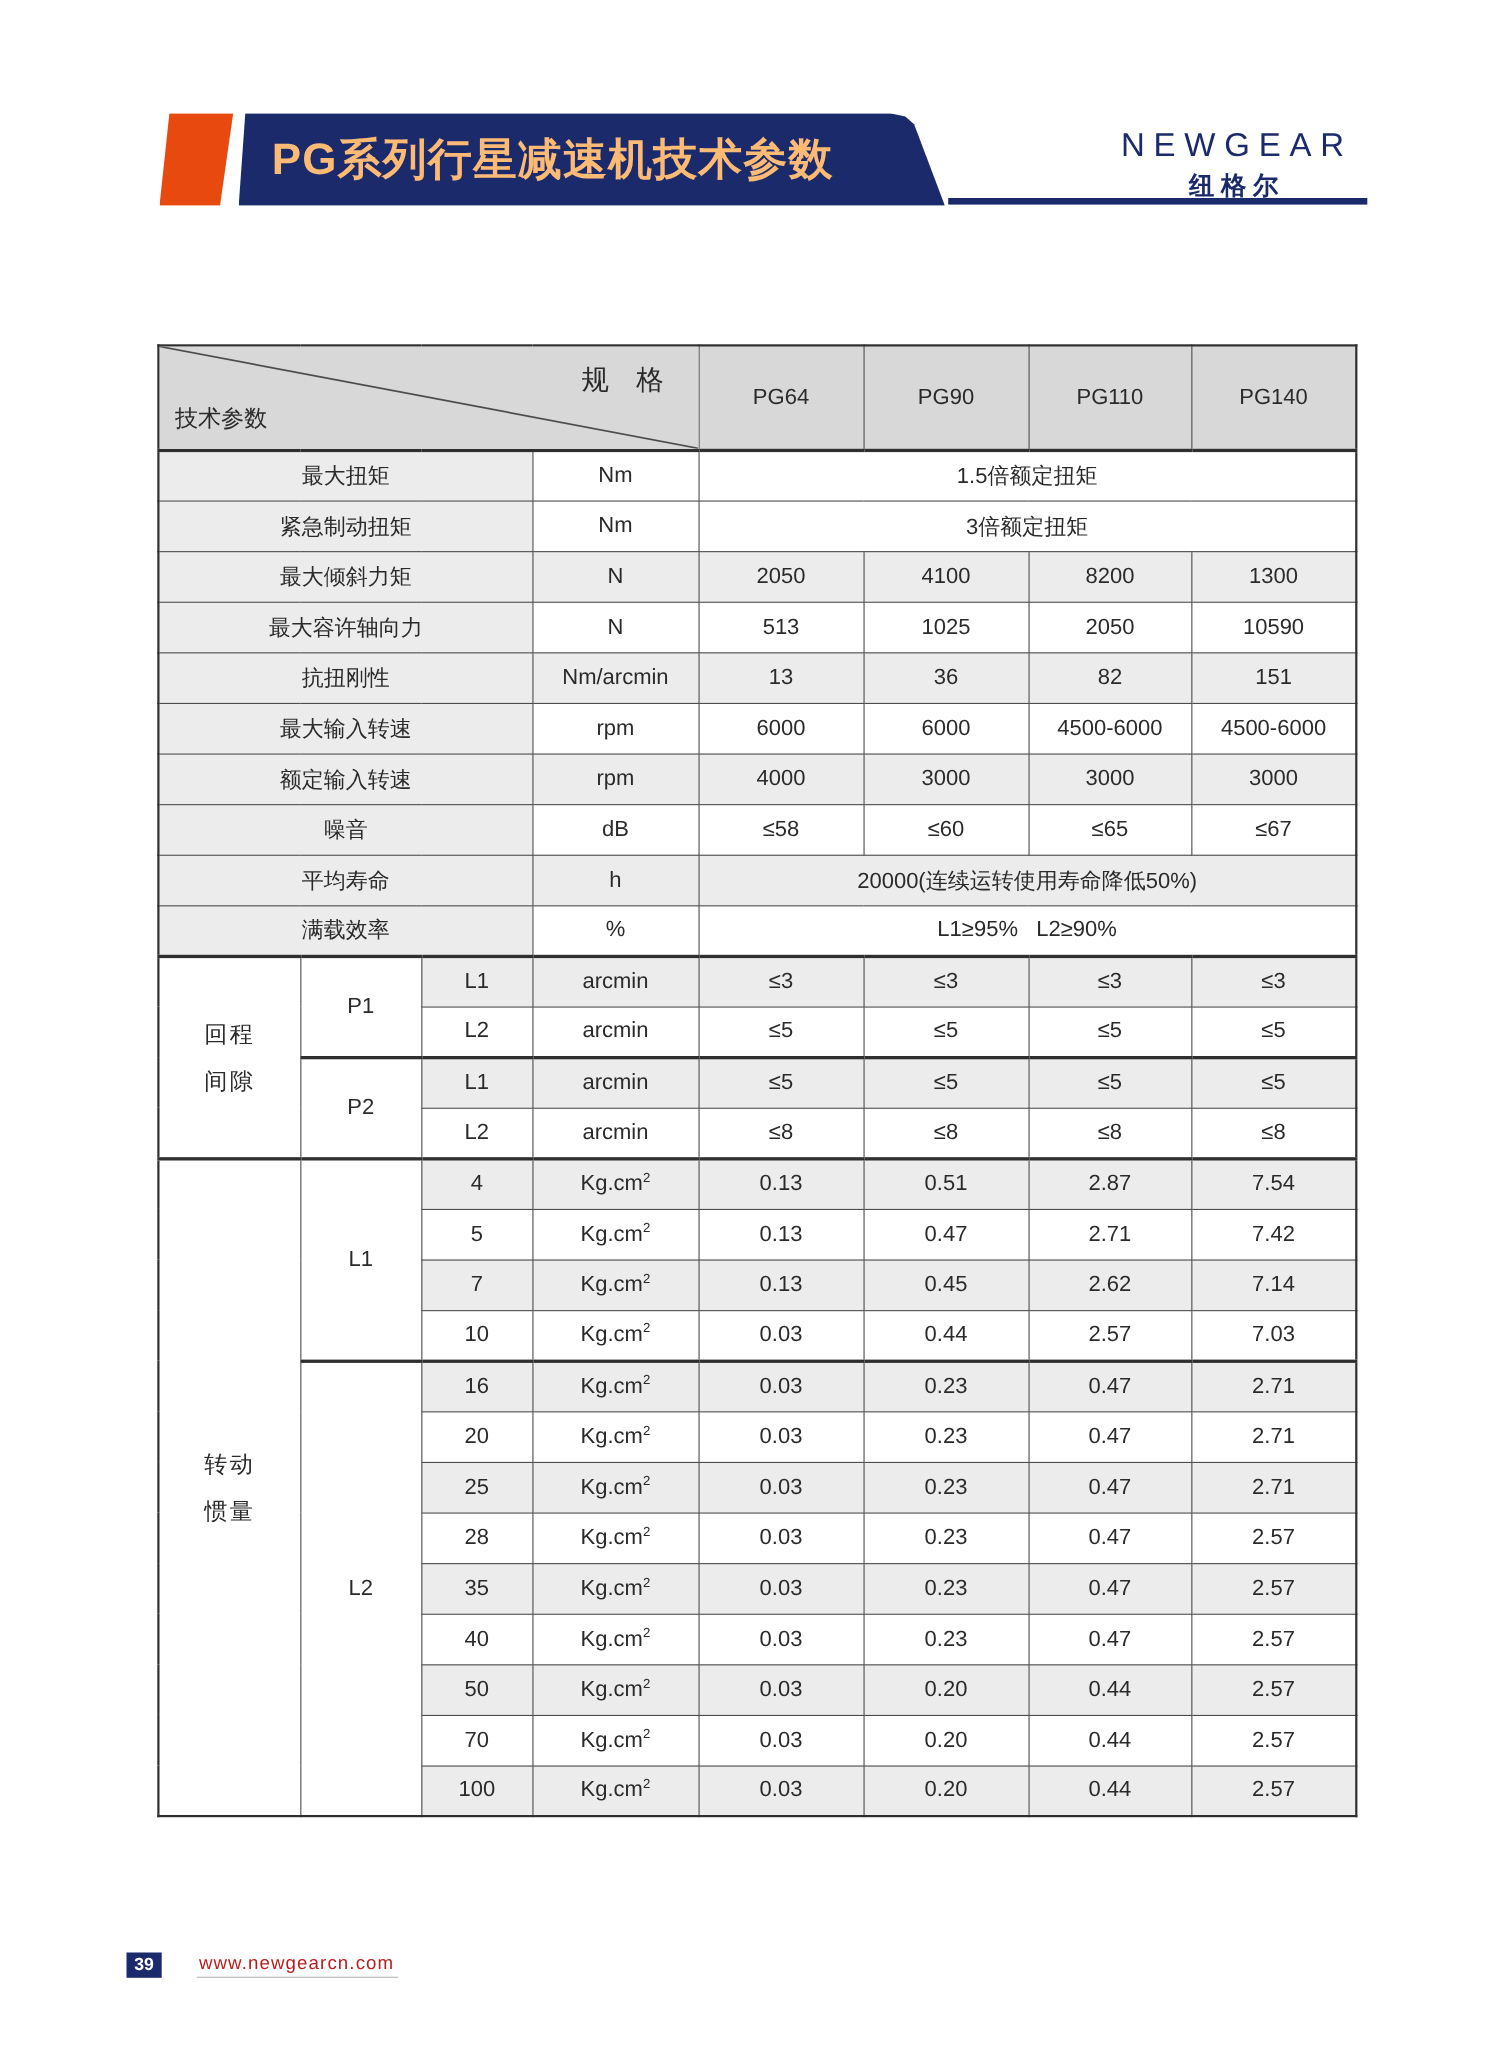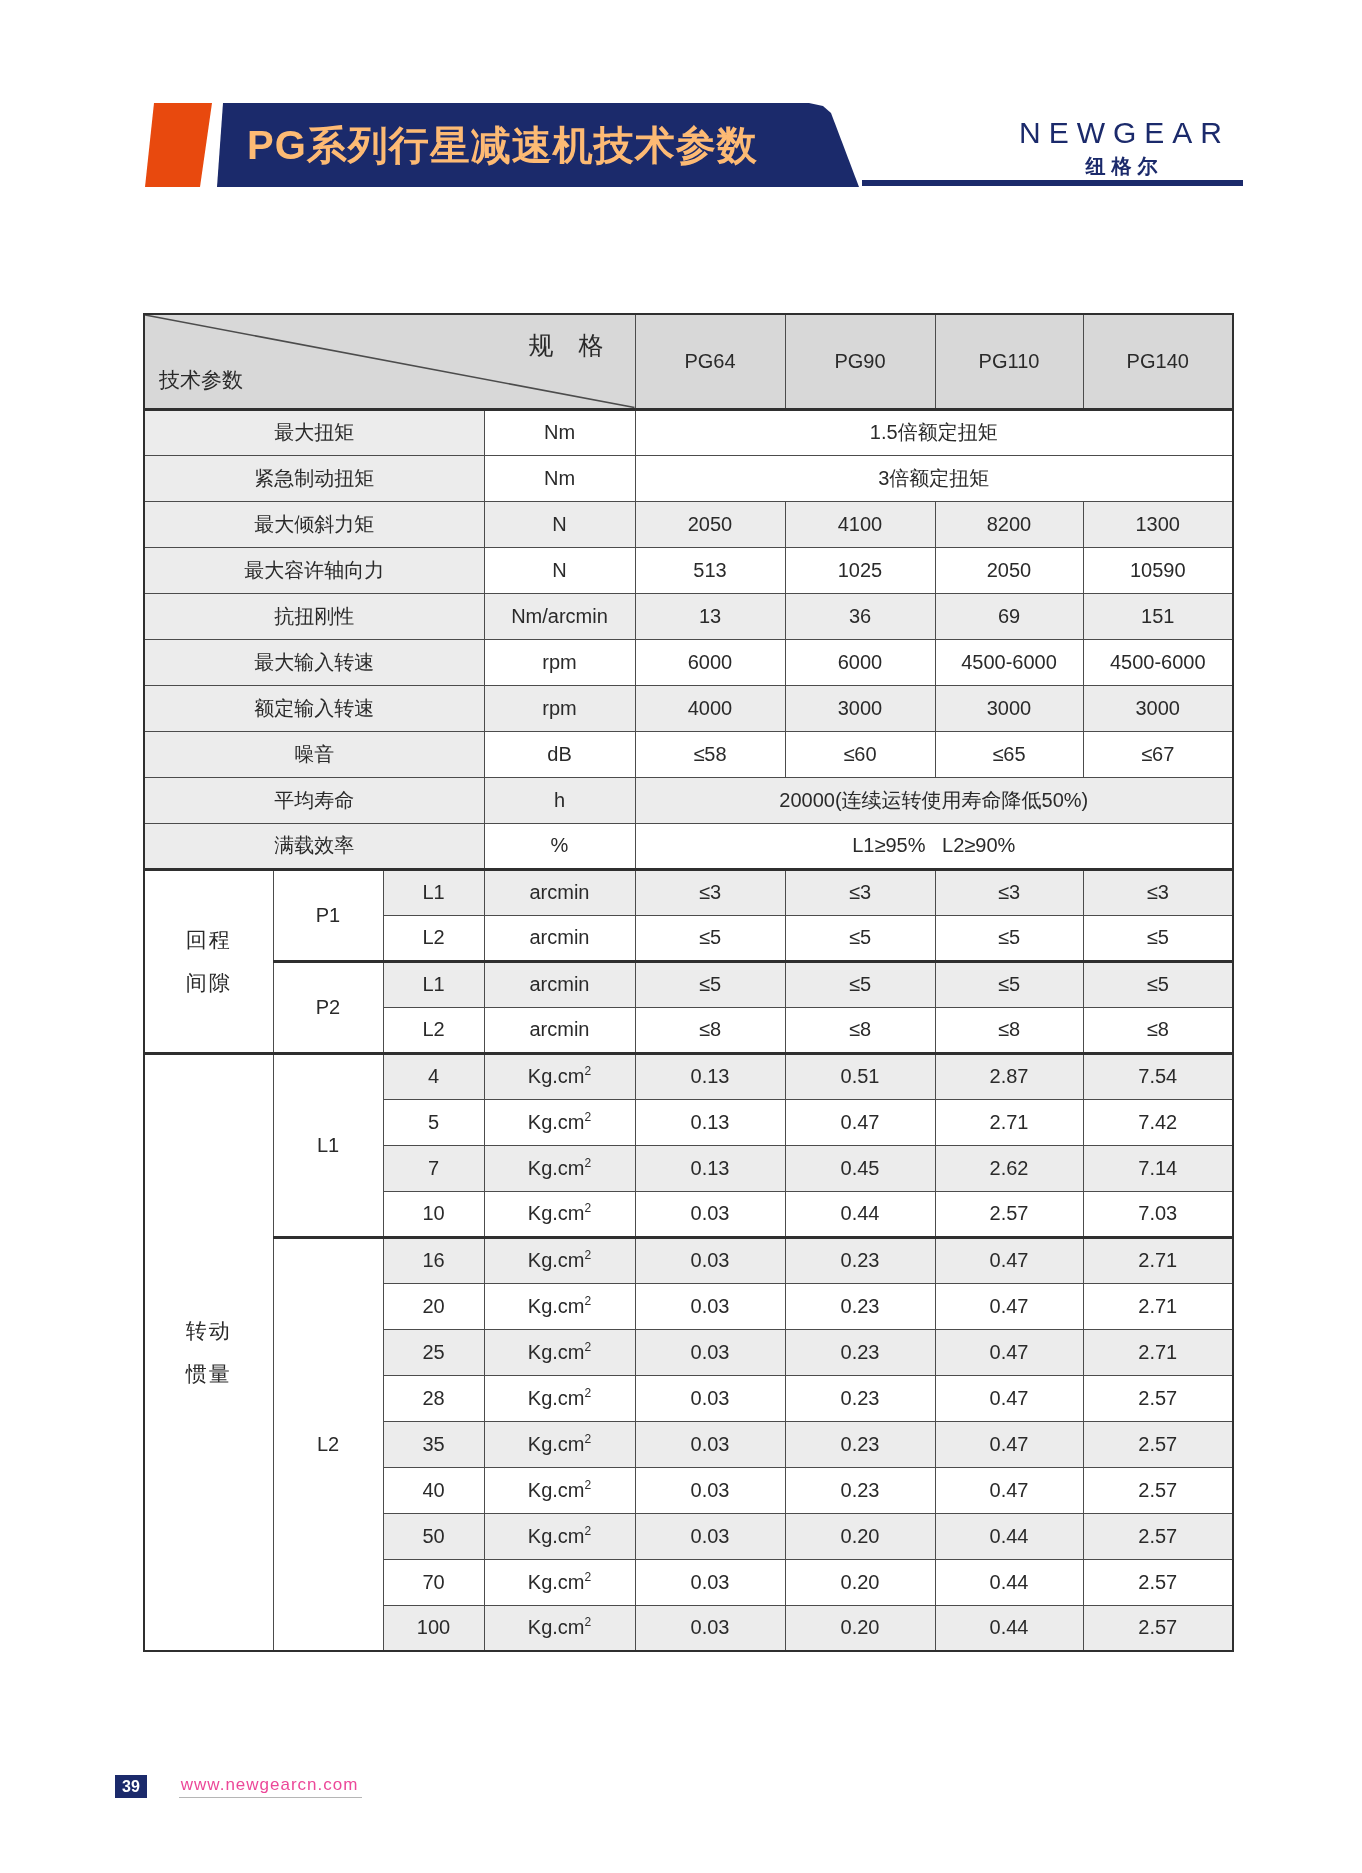--- a/index.html
+++ b/index.html
@@ -20,21 +20,21 @@
   .banner{
     position:absolute;left:217px;top:103px;width:642px;height:84px;background:var(--navy);
     clip-path:polygon(6px 0,592px 0,606px 3px,614px 10px,642px 84px,0 84px);
   }
   .banner .title{
     display:block;line-height:84px;padding-left:30px;font-size:40px;font-weight:bold;
     color:#fdba74;letter-spacing:1px;white-space:nowrap;
   }
   .logo{position:absolute;top:118px;right:132px;text-align:center;color:var(--navy);}
   .logo-en{font-size:30px;font-weight:normal;letter-spacing:8px;line-height:1.0;}
-  .logo-cn{font-size:20px;font-weight:bold;letter-spacing:6px;margin-top:5px;}
+  .logo-cn{font-size:23px;font-weight:bold;letter-spacing:6px;margin-top:5px;}
   .logo-rule{position:absolute;left:862px;top:180px;width:381px;height:6px;background:var(--navy);}
   
   .spec-table{
     position:absolute;left:143px;top:313px;width:1089px;
     border-collapse:collapse;table-layout:fixed;border:2px solid var(--bd-thick);
   }
   .spec-table td{
     border:1px solid var(--bd-thin);text-align:center;vertical-align:middle;
     font-size:20px;color:var(--ink);height:46px;padding:0 2px;
   }
@@ -55,21 +55,21 @@
   tr.grp-top td{border-top:3px solid var(--bd-thick);}
   .section-label div{margin:15px 0;font-size:21px;letter-spacing:2px;}
   .spec-table sup{font-size:12px;vertical-align:super;line-height:0;}
   
   .footer{position:absolute;left:115px;top:1775px;font-size:16px;display:flex;align-items:center;gap:32px;}
   .page-badge{
     display:inline-block;background:var(--navy);color:#ffffff;font-weight:bold;
     padding:2px 7px;font-size:16px;line-height:1.2;
   }
   .site{
-    color:#ec4899;letter-spacing:1px;border-bottom:1px solid #b5b5b5;
+    color:#b91c1c;letter-spacing:1px;border-bottom:1px solid #b5b5b5;
     padding:0 4px 2px 2px;font-size:17px;
   }
 </style>
 </head>
 <body>
 
 <div class="accent"></div>
 <div class="banner">
   <span class="title">PG系列行星减速机技术参数</span>
 </div>
@@ -130,21 +130,21 @@
         <td class="value-cell">513</td>
         <td class="value-cell">1025</td>
         <td class="value-cell">2050</td>
         <td class="value-cell">10590</td>
       </tr>
       <tr class="shade">
         <td class="label-cell" colspan="3">抗扭刚性</td>
         <td class="unit-cell">Nm/arcmin</td>
         <td class="value-cell">13</td>
         <td class="value-cell">36</td>
-        <td class="value-cell">69</td>
+        <td class="value-cell">82</td>
         <td class="value-cell">151</td>
       </tr>
       <tr>
         <td class="label-cell" colspan="3">最大输入转速</td>
         <td class="unit-cell">rpm</td>
         <td class="value-cell">6000</td>
         <td class="value-cell">6000</td>
         <td class="value-cell">4500-6000</td>
         <td class="value-cell">4500-6000</td>
       </tr>

